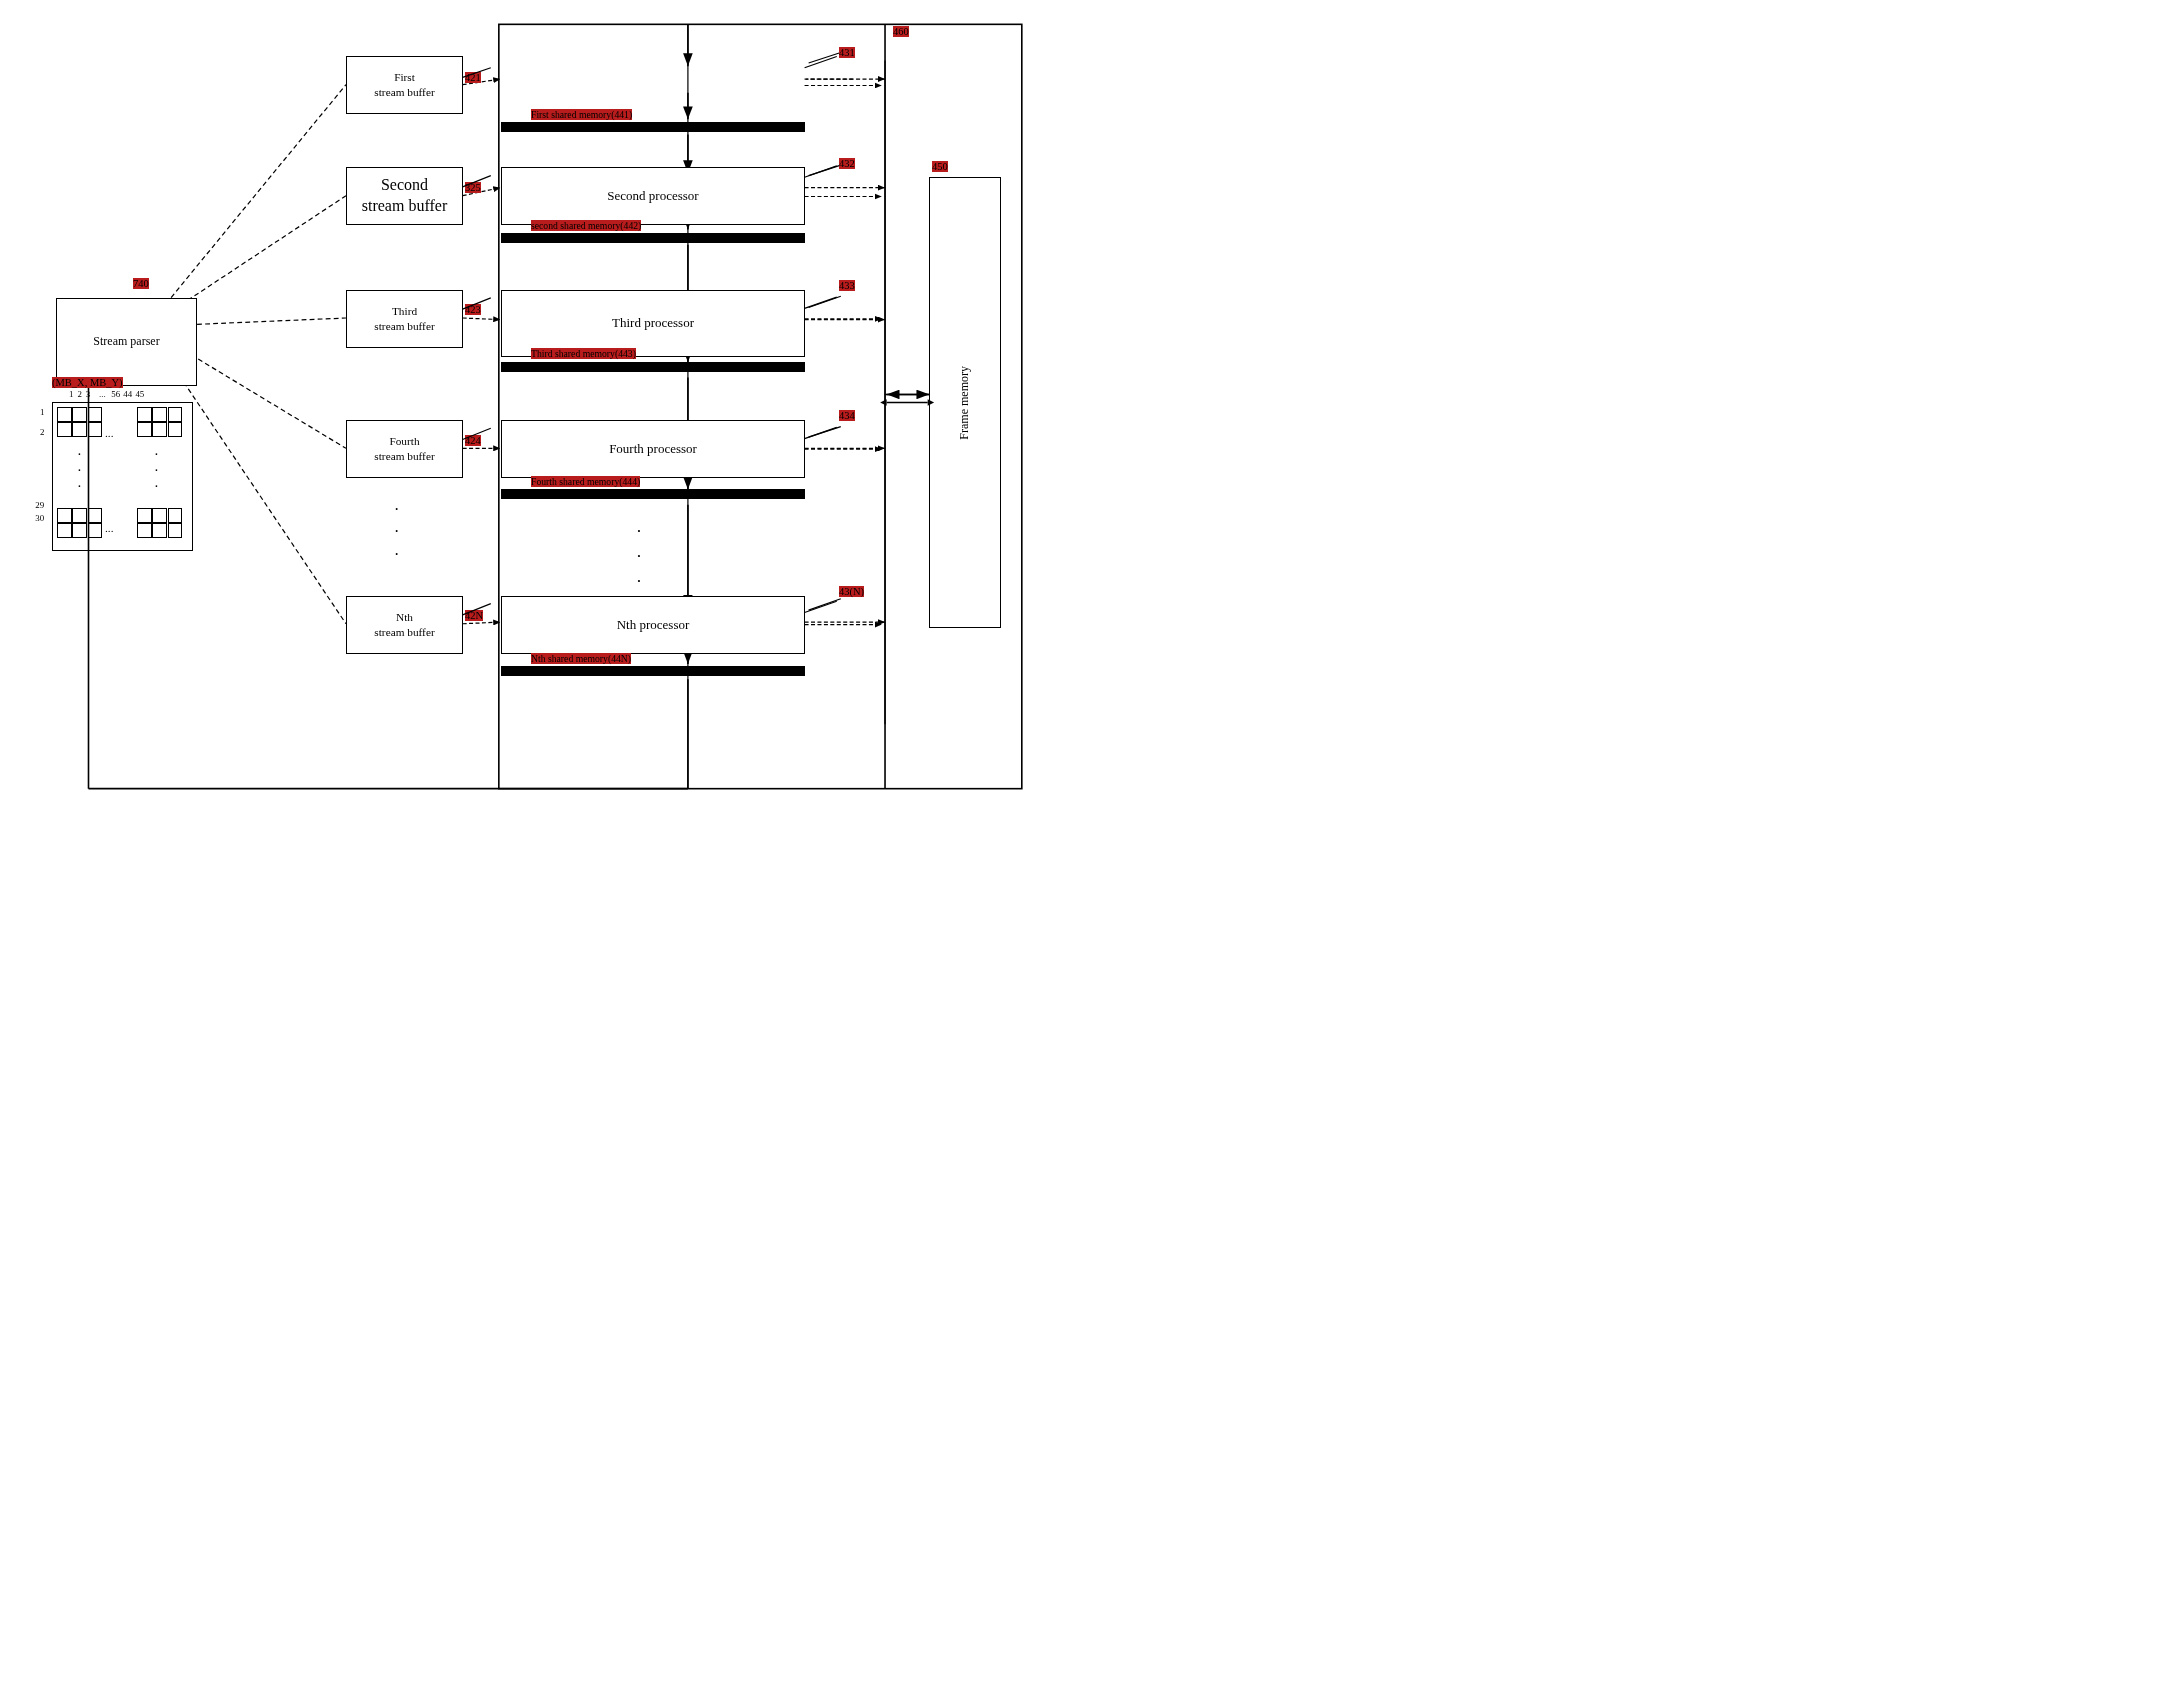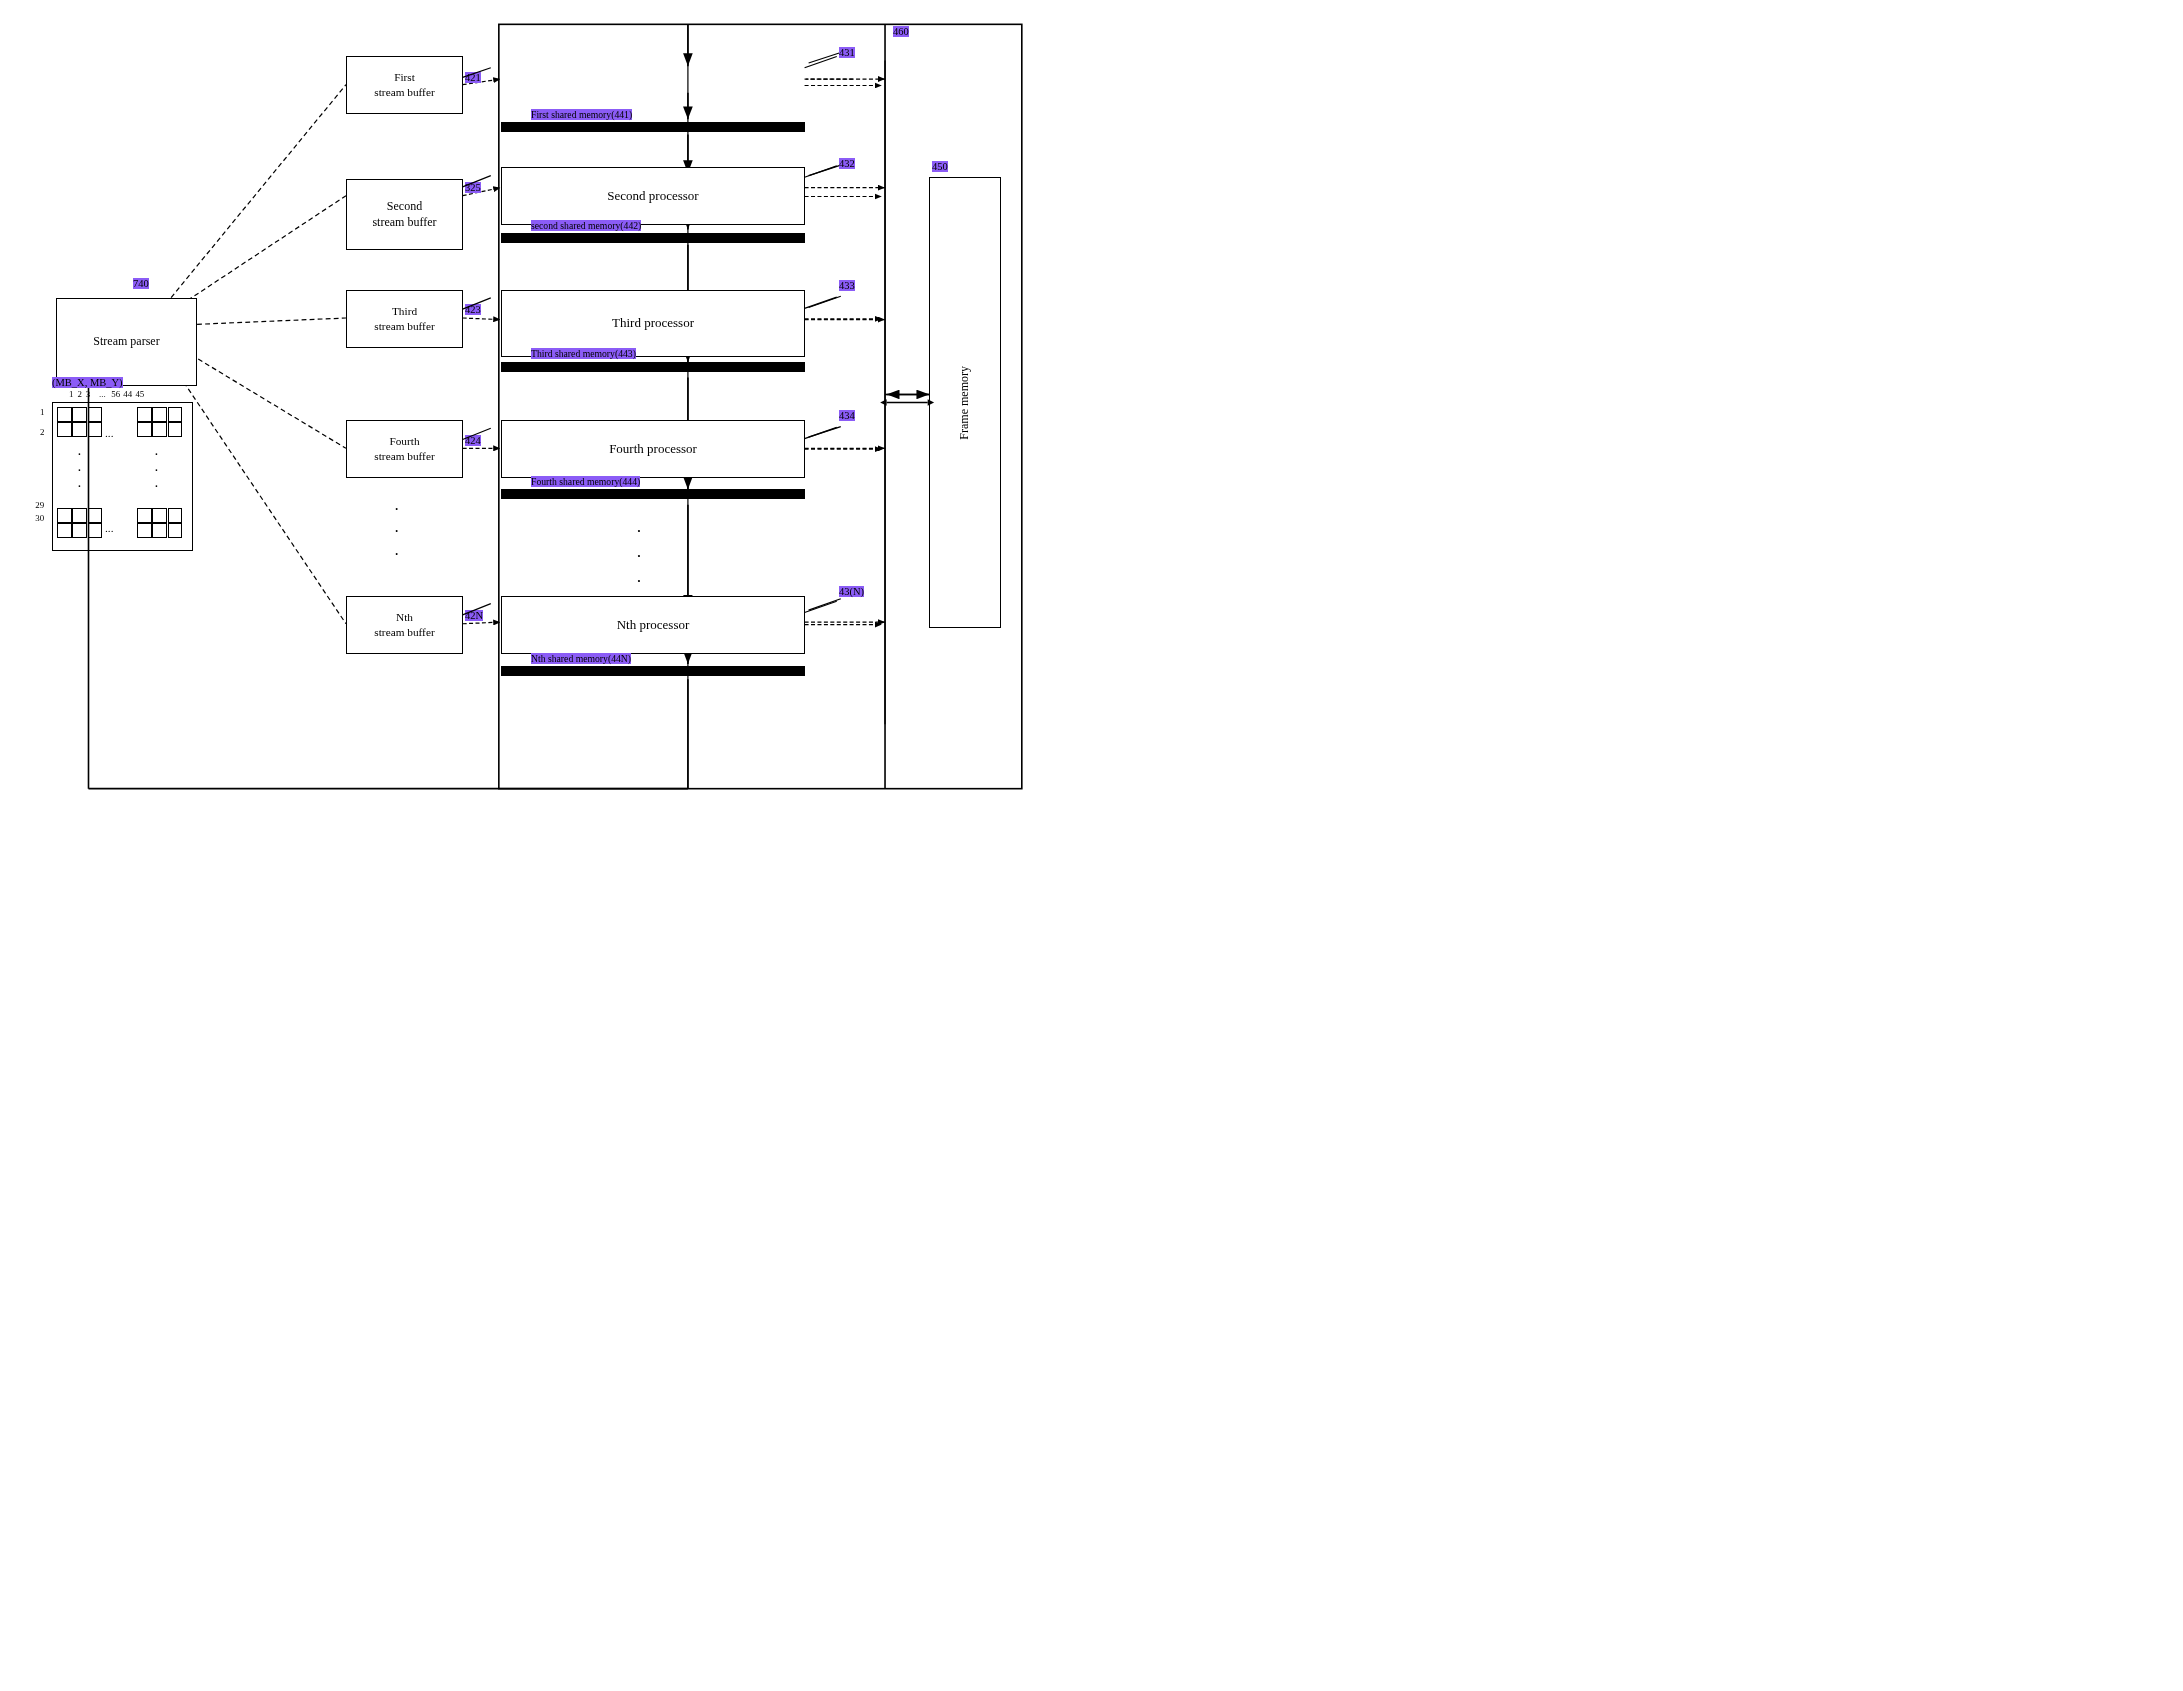--- a/index.html
+++ b/index.html
@@ -30,21 +30,21 @@
       display: flex;
       align-items: center;
       justify-content: center;
       text-align: center;
       font-size: 11.3px;
       line-height: 1.3;
     }
     .label {
       position: absolute;
       font-size: 10.5px;
-      background: #8b5cf6;
+      background: #b91c1c;
       white-space: nowrap;
     }
     .shared-mem-bar {
       position: absolute;
       background: #000;
       height: 9.7px;
     }
   </style>
 </head>
 <body>
@@ -207,21 +207,21 @@
       <div style="border:0.8px solid #000;"></div>
       <div style="border:0.8px solid #000;"></div>
     </div>
   </div>
 
   <div class="box" style="left:346px; top:56px; width:117px; height:58px; font-size:11.3px;">
     <span>First<br>stream buffer</span>
   </div>
   <div class="label" style="left:465px; top:72px;">421</div>
 
-  <div class="box" style="left:346px; top:167px; width:117px; height:71px; font-size:12px;margin-top:12px;">
+  <div class="box" style="left:346px; top:167px; width:117px; height:58px; font-size:16px;">
     <span>Second<br>stream buffer</span>
   </div>
   <div class="label" style="left:465px; top:182px;">325</div>
 
   <div class="box" style="left:346px; top:290px; width:117px; height:58px; font-size:11.3px;">
     <span>Third<br>stream buffer</span>
   </div>
   <div class="label" style="left:465px; top:304px;">423</div>
 
   <div class="box" style="left:346px; top:420px; width:117px; height:58px; font-size:11.3px;">

